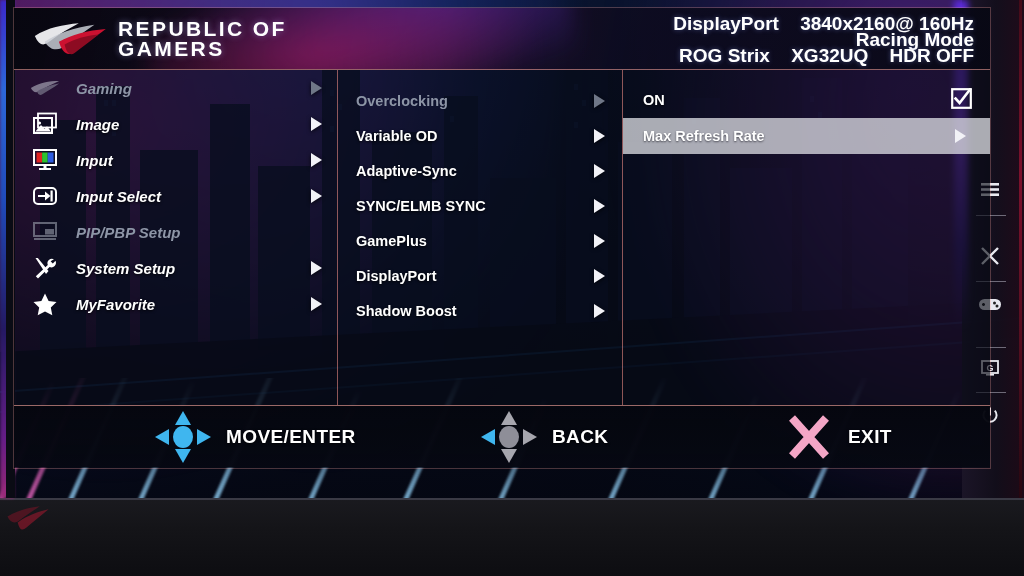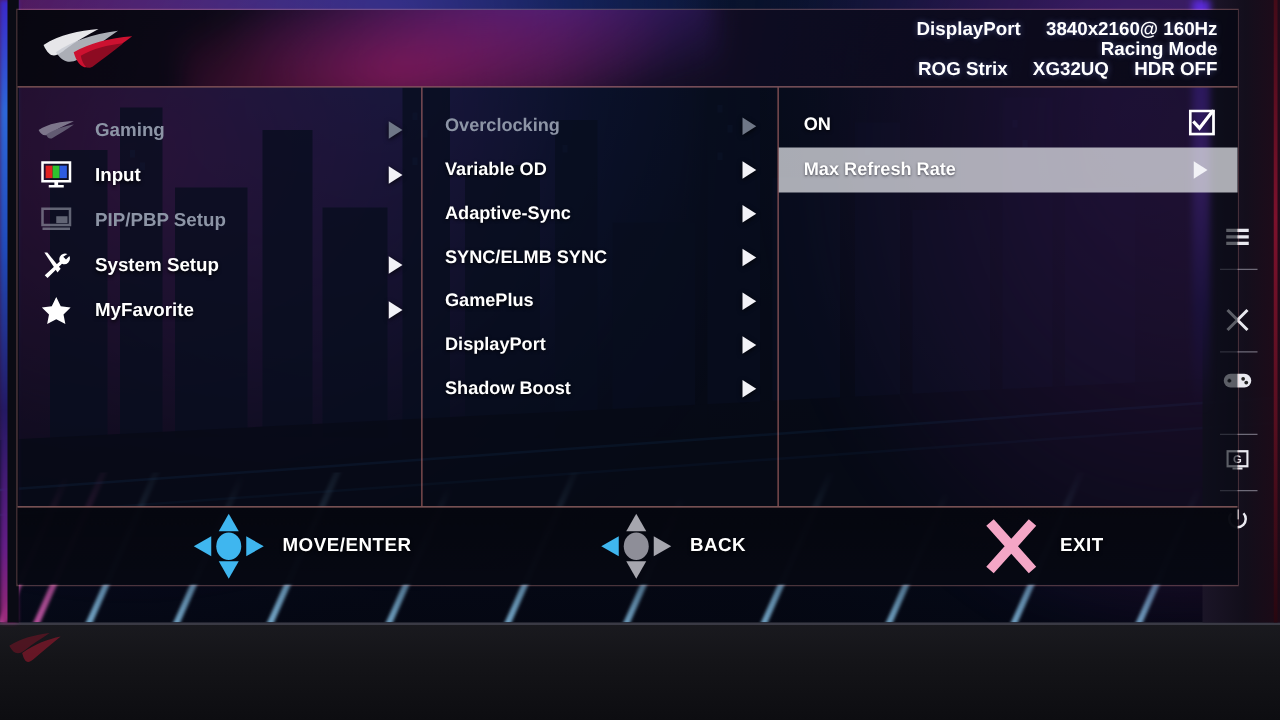--- a/index.html
+++ b/index.html
@@ -90,21 +90,21 @@
   .rog-logo{position:absolute; left:18px; top:12px; width:78px; height:42px;}
   .rog-word{
     position:absolute; left:104px; top:11px;
     color:#fff; font-size:21px; line-height:20px; font-weight:700;
     letter-spacing:2.4px; font-family:"Liberation Sans", sans-serif;
     text-shadow:0 0 6px rgba(180,180,255,.45);
   }
   .rog-word span{display:block;}
   .info{
     position:absolute; right:16px; top:8px; text-align:right;
-    color:#fff; font-size:15px; font-weight:700; line-height:16px;
+    color:#fff; font-size:19px; font-weight:700; line-height:16px;
     text-shadow:0 0 5px rgba(140,160,255,.4);
   }
   .info .row{white-space:nowrap;}
   .info .row span{margin-left:16px;}
   .info .row span:first-child{margin-left:0;}
 
   
   .osd-body{position:relative; height:335px; display:flex;}
   .col-l{width:323px; position:relative;}
   .col-m{width:286px; position:relative; border-left:1px solid rgba(255,150,140,.55); border-right:1px solid rgba(255,150,140,.55);}
@@ -120,21 +120,21 @@
   .mi .arrow{
     position:absolute; right:15px; top:50%; transform:translateY(-50%);
     width:0; height:0; border-left:11px solid #f2f2f7;
     border-top:7px solid transparent; border-bottom:7px solid transparent;
     filter:drop-shadow(0 1px 2px rgba(0,0,0,.8));
   }
   .mi.dim .lbl{color:#8d95a6; text-shadow:none;}
   .mi.dim .arrow{border-left-color:#6f7787;}
   .mi.dim .ico{opacity:.52;}
 
-  .col-l .list{padding-top:16px;}
+  .col-l .list{padding-top:0;font-style:italic;}
   .col-l .mi{height:36px;}
 
   .col-m .list{padding-top:13px;}
   .col-m .mi{height:35px; padding-left:18px; font-size:14.5px;}
   .col-m .mi .lbl{margin-left:0;}
   .col-m .mi .arrow{right:17px;}
 
   .col-r .list{padding-top:12px;}
   .ri{
     position:relative; height:36px; display:flex; align-items:center;
@@ -151,21 +151,21 @@
   .chk{position:absolute; right:18px; top:50%; transform:translateY(-50%);}
 
   
   .osd-foot{
     position:relative; height:62px;
     border-top:1px solid rgba(255,170,160,.6);
     background:linear-gradient(180deg, rgba(5,6,14,.92), rgba(6,8,18,.95));
     display:flex; align-items:center;
   }
   .fgrp{position:absolute; display:flex; align-items:center; gap:14px;}
-  .fgrp .ftxt{color:#fff; font-size:15px; font-weight:700; letter-spacing:.4px; text-shadow:0 1px 3px rgba(0,0,0,.8);}
+  .fgrp .ftxt{color:#fff; font-size:19px; font-weight:700; letter-spacing:.4px; text-shadow:0 1px 3px rgba(0,0,0,.8);}
 
   
   .deskbezel{
     position:absolute; left:0; top:498px; width:1024px; height:78px;
     background:linear-gradient(180deg,#1a1a1f 0%, #141418 40%, #0d0d11 100%);
     z-index:4;
   }
   .deskbezel .hl{position:absolute; left:0; top:0; width:1024px; height:2px; background:rgba(120,120,140,.35);}
   .bezelrog{position:absolute; left:6px; top:6px; width:44px; height:34px; opacity:.55;}
   .deskglow{
@@ -296,20 +296,24 @@
     <div class="osd-head">
       <div class="head-swoosh"></div>
 
       <svg class="rog-logo" viewBox="0 0 110 58">
         <path d="M4 22 C22 10 44 6 66 4 C52 12 40 18 30 26 C20 34 12 40 4 22 Z" fill="#f2f2f5" opacity=".95"></path>
         <path d="M18 30 C36 18 58 10 88 6 C74 16 62 24 52 32 C40 42 28 46 18 30 Z" fill="#c8cbd4" opacity=".85"></path>
         <path d="M38 30 C56 20 78 14 104 12 C88 24 72 34 60 44 C50 52 42 44 38 30 Z" fill="#cc1130"></path>
         <path d="M46 34 C60 26 76 22 94 20 C82 30 70 38 60 46 C53 51 48 44 46 34 Z" fill="#8d0b22"></path>
       </svg>
 
+      <div class="rog-word">
+        <span>REPUBLIC OF</span>
+        <span>GAMERS</span>
+      </div>
 
       <div class="info">
         <div class="row">
           <span>DisplayPort</span>
           <span>3840x2160@ 160Hz</span>
         </div>
         <div class="row">
           <span>Racing Mode</span>
         </div>
         <div class="row">
@@ -329,36 +333,60 @@
             <span class="ico">
               <svg width="30" height="16" viewBox="0 0 34 18">
                 <path d="M1 9 C10 3 22 1 33 1 C24 5 16 9 10 13 C6 15 3 13 1 9 Z" fill="#cfd3dd"></path>
                 <path d="M8 13 C16 8 26 5 33 4 C26 9 19 13 14 16 C11 18 9 16 8 13 Z" fill="#9aa0ad"></path>
               </svg>
             </span>
             <span class="lbl">Gaming</span>
             <span class="arrow"></span>
           </div>
 
+          <div class="mi">
+            <span class="ico">
+              <svg width="26" height="24" viewBox="0 0 26 24">
+                <rect x="6" y="1.5" width="18" height="14" fill="none" stroke="#fff" stroke-width="1.8"></rect>
+                <rect x="2" y="6" width="18" height="15" fill="none" stroke="#fff" stroke-width="2"></rect>
+                <circle cx="7.5" cy="11" r="1.6" fill="#fff"></circle>
+                <path d="M3.4 19.5 L9 13 L12.5 17 L15 14.2 L19 19.5 Z" fill="#fff"></path>
+              </svg>
+            </span>
+            <span class="lbl">Image</span>
+            <span class="arrow"></span>
+          </div>
 
           <div class="mi">
             <span class="ico">
               <svg width="26" height="24" viewBox="0 0 26 24">
                 <rect x="2" y="2" width="22" height="15" fill="none" stroke="#fff" stroke-width="2"></rect>
                 <rect x="4.5" y="4.5" width="5.6" height="10" fill="#e02222"></rect>
                 <rect x="10.1" y="4.5" width="5.6" height="10" fill="#2ec22e"></rect>
                 <rect x="15.7" y="4.5" width="5.8" height="10" fill="#2e5ce0"></rect>
                 <rect x="11.5" y="17" width="3" height="3.5" fill="#fff"></rect>
                 <rect x="7" y="20" width="12" height="2" fill="#fff"></rect>
               </svg>
             </span>
             <span class="lbl">Input</span>
             <span class="arrow"></span>
           </div>
 
+          <div class="mi">
+            <span class="ico">
+              <svg width="26" height="22" viewBox="0 0 26 22">
+                <rect x="2" y="3" width="22" height="16" rx="4" fill="none" stroke="#fff" stroke-width="2"></rect>
+                <path d="M6 11 h10" stroke="#fff" stroke-width="2"></path>
+                <path d="M13 6.5 L18.5 11 L13 15.5 Z" fill="#fff"></path>
+                <rect x="18.5" y="5.5" width="2.2" height="11" fill="#fff"></rect>
+              </svg>
+            </span>
+            <span class="lbl">Input Select</span>
+            <span class="arrow"></span>
+          </div>
 
           <div class="mi dim">
             <span class="ico">
               <svg width="26" height="22" viewBox="0 0 26 22">
                 <rect x="2" y="2" width="22" height="13" fill="none" stroke="#aeb4c0" stroke-width="2"></rect>
                 <rect x="13" y="8" width="9" height="5.5" fill="#aeb4c0"></rect>
                 <rect x="2" y="17" width="22" height="2" fill="#aeb4c0"></rect>
               </svg>
             </span>
             <span class="lbl">PIP/PBP Setup</span>

